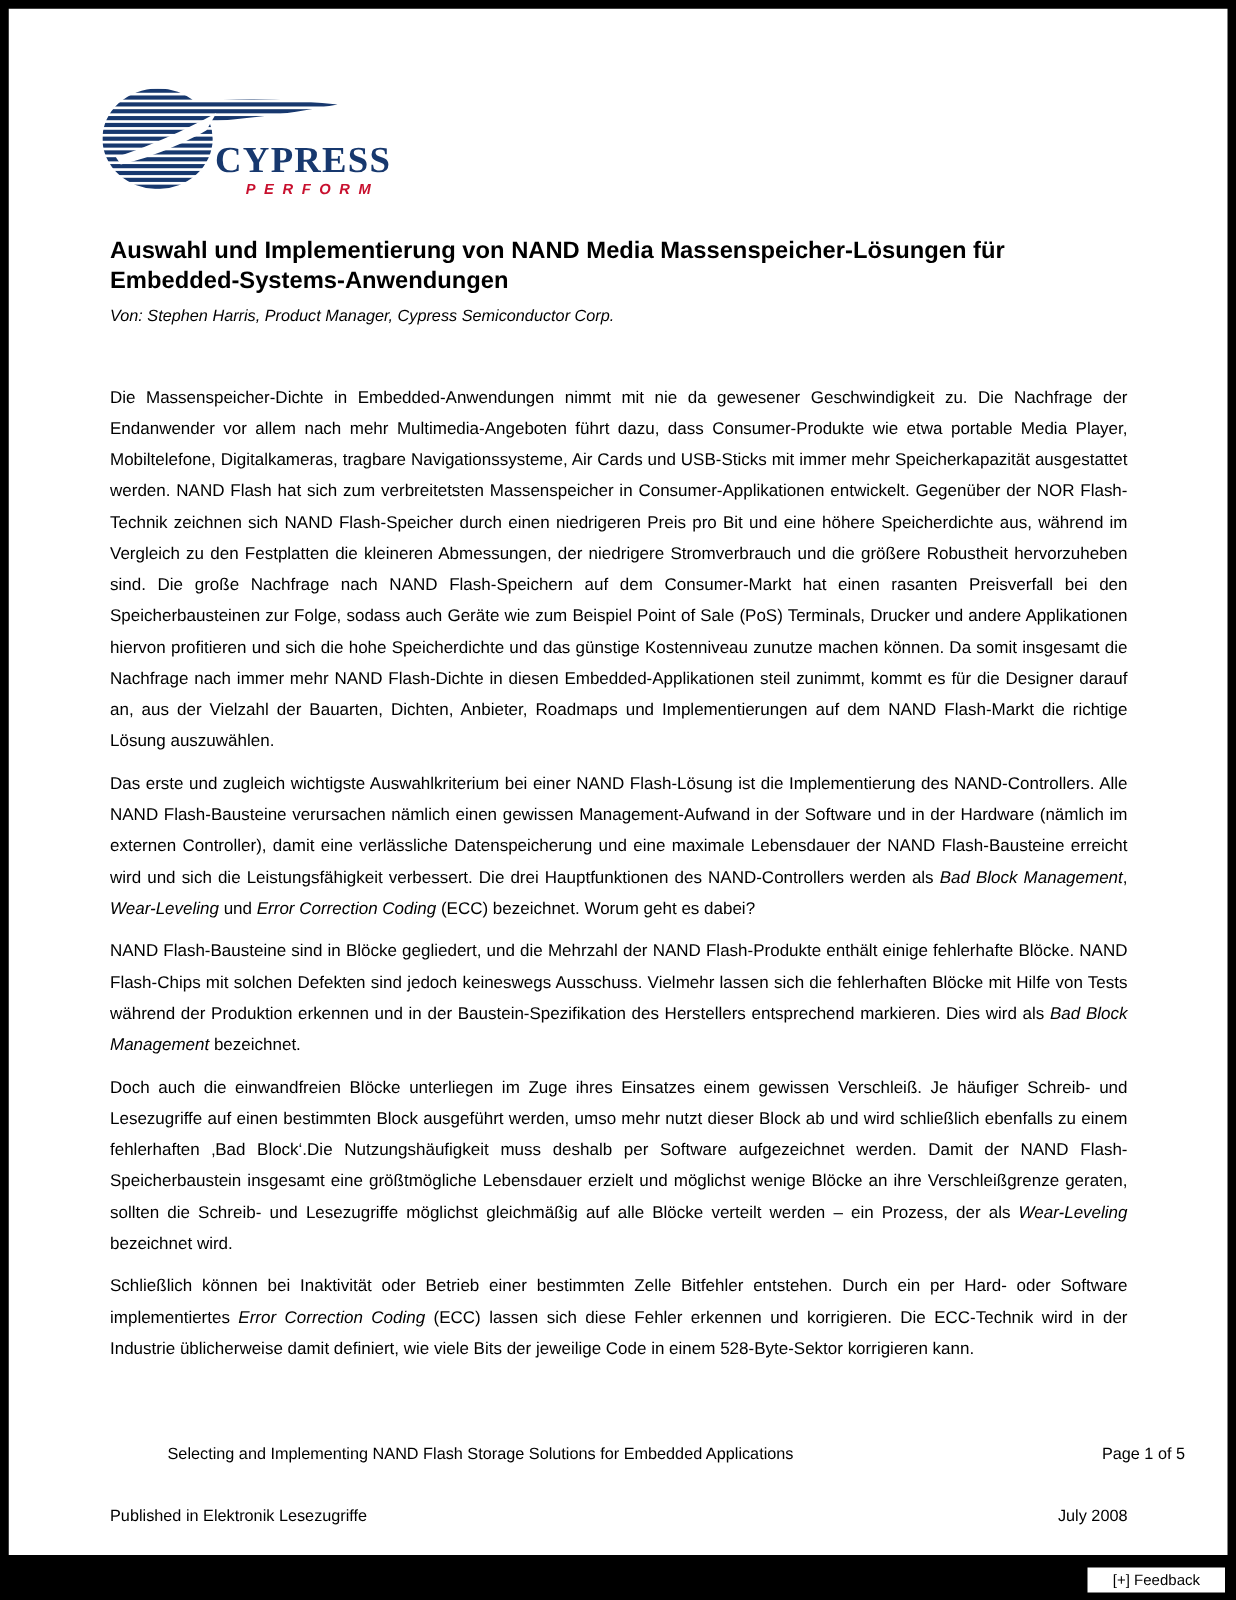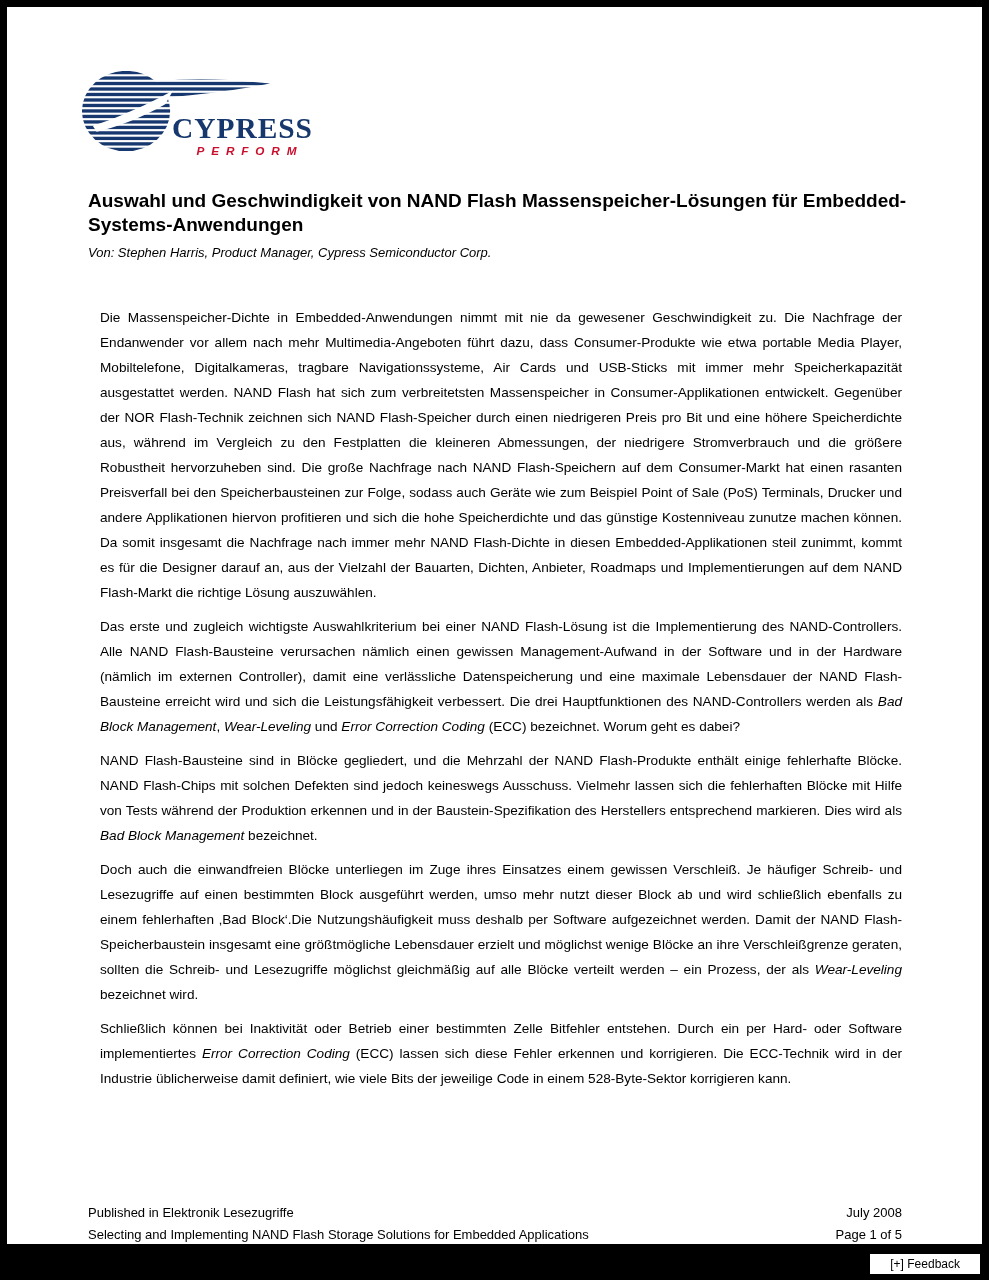--- a/index.html
+++ b/index.html
@@ -38,35 +38,35 @@
     font-style: italic;
   }
 
   .article-body {
     position: absolute;
     left: 81px; top: 298px;
     width: 814px;
     font-size: 13.6px;
   }
   .article-body p {
-    margin: 0 0 9px 12px;
+    margin: 0 0 9px 0;
     line-height: 25px;
     text-align: justify;
   }
   .article-body .it { font-style: italic; }
 
   .footer-row {
     position: absolute;
     left: 81px;
     width: 814px;
     display: flex;
     justify-content: space-between;
     font-size: 13px;
   }
-  .footer-row-1 { top: 1220px; }
+  .footer-row-1 { top: 1148px; margin-left: 46px; }
   .footer-row-2 { top: 1198px; }
 
   .feedback {
     position: absolute;
     right: 9px; bottom: 6px;
     background: #ffffff;
     color: #000;
     padding: 3px 20px;
     font-size: 12px;
     cursor: pointer;
@@ -102,21 +102,21 @@
           <rect x="0" y="73.2" width="200" height="3.4"></rect>
           <rect x="0" y="78.8" width="200" height="3.4"></rect>
           <rect x="0" y="84.4" width="200" height="3.4"></rect>
         </g>
         <path d="M 14 62 C 40 54 70 40 96 26 L 88 40 C 64 54 36 64 18 68 Z" fill="#ffffff"></path>
         <text x="95" y="74" font-size="30" font-weight="bold" font-family="'Liberation Serif', serif" letter-spacing="1" fill="#17386e">CYPRESS</text>
         <text x="120" y="92" font-size="12" font-style="italic" font-weight="bold" letter-spacing="7" fill="#c8102e">PERFORM</text>
       </svg>
     </div>
 
-    <h1 class="doc-title" style="margin:0;">Auswahl und Geschwindigkeit von NAND Flash Massenspeicher-Lösungen für Embedded-Systems-Anwendungen</h1>
+    <h1 class="doc-title" style="margin:0;">Auswahl und Implementierung von NAND Media Massenspeicher-Lösungen für Embedded-Systems-Anwendungen</h1>
 
     <div class="byline">Von: Stephen Harris, Product Manager, Cypress Semiconductor Corp.</div>
 
     <div class="article-body">
         <p><span>Die Massenspeicher-Dichte in Embedded-Anwendungen nimmt mit nie da gewesener Geschwindigkeit zu. Die Nachfrage der Endanwender vor allem nach mehr Multimedia-Angeboten führt dazu, dass Consumer-Produkte wie etwa portable Media Player, Mobiltelefone, Digitalkameras, tragbare Navigationssysteme, Air Cards und USB-Sticks mit immer mehr Speicherkapazität ausgestattet werden. NAND Flash hat sich zum verbreitetsten Massenspeicher in Consumer-Applikationen entwickelt. Gegenüber der NOR Flash-Technik zeichnen sich NAND Flash-Speicher durch einen niedrigeren Preis pro Bit und eine höhere Speicherdichte aus, während im Vergleich zu den Festplatten die kleineren Abmessungen, der niedrigere Stromverbrauch und die größere Robustheit hervorzuheben sind. Die große Nachfrage nach NAND Flash-Speichern auf dem Consumer-Markt hat einen rasanten Preisverfall bei den Speicherbausteinen zur Folge, sodass auch Geräte wie zum Beispiel Point of Sale (PoS) Terminals, Drucker und andere Applikationen hiervon profitieren und sich die hohe Speicherdichte und das günstige Kostenniveau zunutze machen können. Da somit insgesamt die Nachfrage nach immer mehr NAND Flash-Dichte in diesen Embedded-Applikationen steil zunimmt, kommt es für die Designer darauf an, aus der Vielzahl der Bauarten, Dichten, Anbieter, Roadmaps und Implementierungen auf dem NAND Flash-Markt die richtige Lösung auszuwählen.</span></p>
         <p><span>Das erste und zugleich wichtigste Auswahlkriterium bei einer NAND Flash-Lösung ist die Implementierung des NAND-Controllers. Alle NAND Flash-Bausteine verursachen nämlich einen gewissen Management-Aufwand in der Software und in der Hardware (nämlich im externen Controller), damit eine verlässliche Datenspeicherung und eine maximale Lebensdauer der NAND Flash-Bausteine erreicht wird und sich die Leistungsfähigkeit verbessert. Die drei Hauptfunktionen des NAND-Controllers werden als </span><span class="it">Bad Block Management</span><span>, </span><span class="it">Wear-Leveling</span><span> und </span><span class="it">Error Correction Coding</span><span> (ECC) bezeichnet. Worum geht es dabei?</span></p>
         <p><span>NAND Flash-Bausteine sind in Blöcke gegliedert, und die Mehrzahl der NAND Flash-Produkte enthält einige fehlerhafte Blöcke. NAND Flash-Chips mit solchen Defekten sind jedoch keineswegs Ausschuss. Vielmehr lassen sich die fehlerhaften Blöcke mit Hilfe von Tests während der Produktion erkennen und in der Baustein-Spezifikation des Herstellers entsprechend markieren. Dies wird als </span><span class="it">Bad Block Management</span><span> bezeichnet.</span></p>
         <p><span>Doch auch die einwandfreien Blöcke unterliegen im Zuge ihres Einsatzes einem gewissen Verschleiß. Je häufiger Schreib- und Lesezugriffe auf einen bestimmten Block ausgeführt werden, umso mehr nutzt dieser Block ab und wird schließlich ebenfalls zu einem fehlerhaften ‚Bad Block‘.Die Nutzungshäufigkeit muss deshalb per Software aufgezeichnet werden. Damit der NAND Flash-Speicherbaustein insgesamt eine größtmögliche Lebensdauer erzielt und möglichst wenige Blöcke an ihre Verschleißgrenze geraten, sollten die Schreib- und Lesezugriffe möglichst gleichmäßig auf alle Blöcke verteilt werden – ein Prozess, der als </span><span class="it">Wear-Leveling</span><span> bezeichnet wird.</span></p>
         <p><span>Schließlich können bei Inaktivität oder Betrieb einer bestimmten Zelle Bitfehler entstehen. Durch ein per Hard- oder Software implementiertes </span><span class="it">Error Correction Coding</span><span> (ECC) lassen sich diese Fehler erkennen und korrigieren. Die ECC-Technik wird in der Industrie üblicherweise damit definiert, wie viele Bits der jeweilige Code in einem 528-Byte-Sektor korrigieren kann.</span></p>
       </div>

